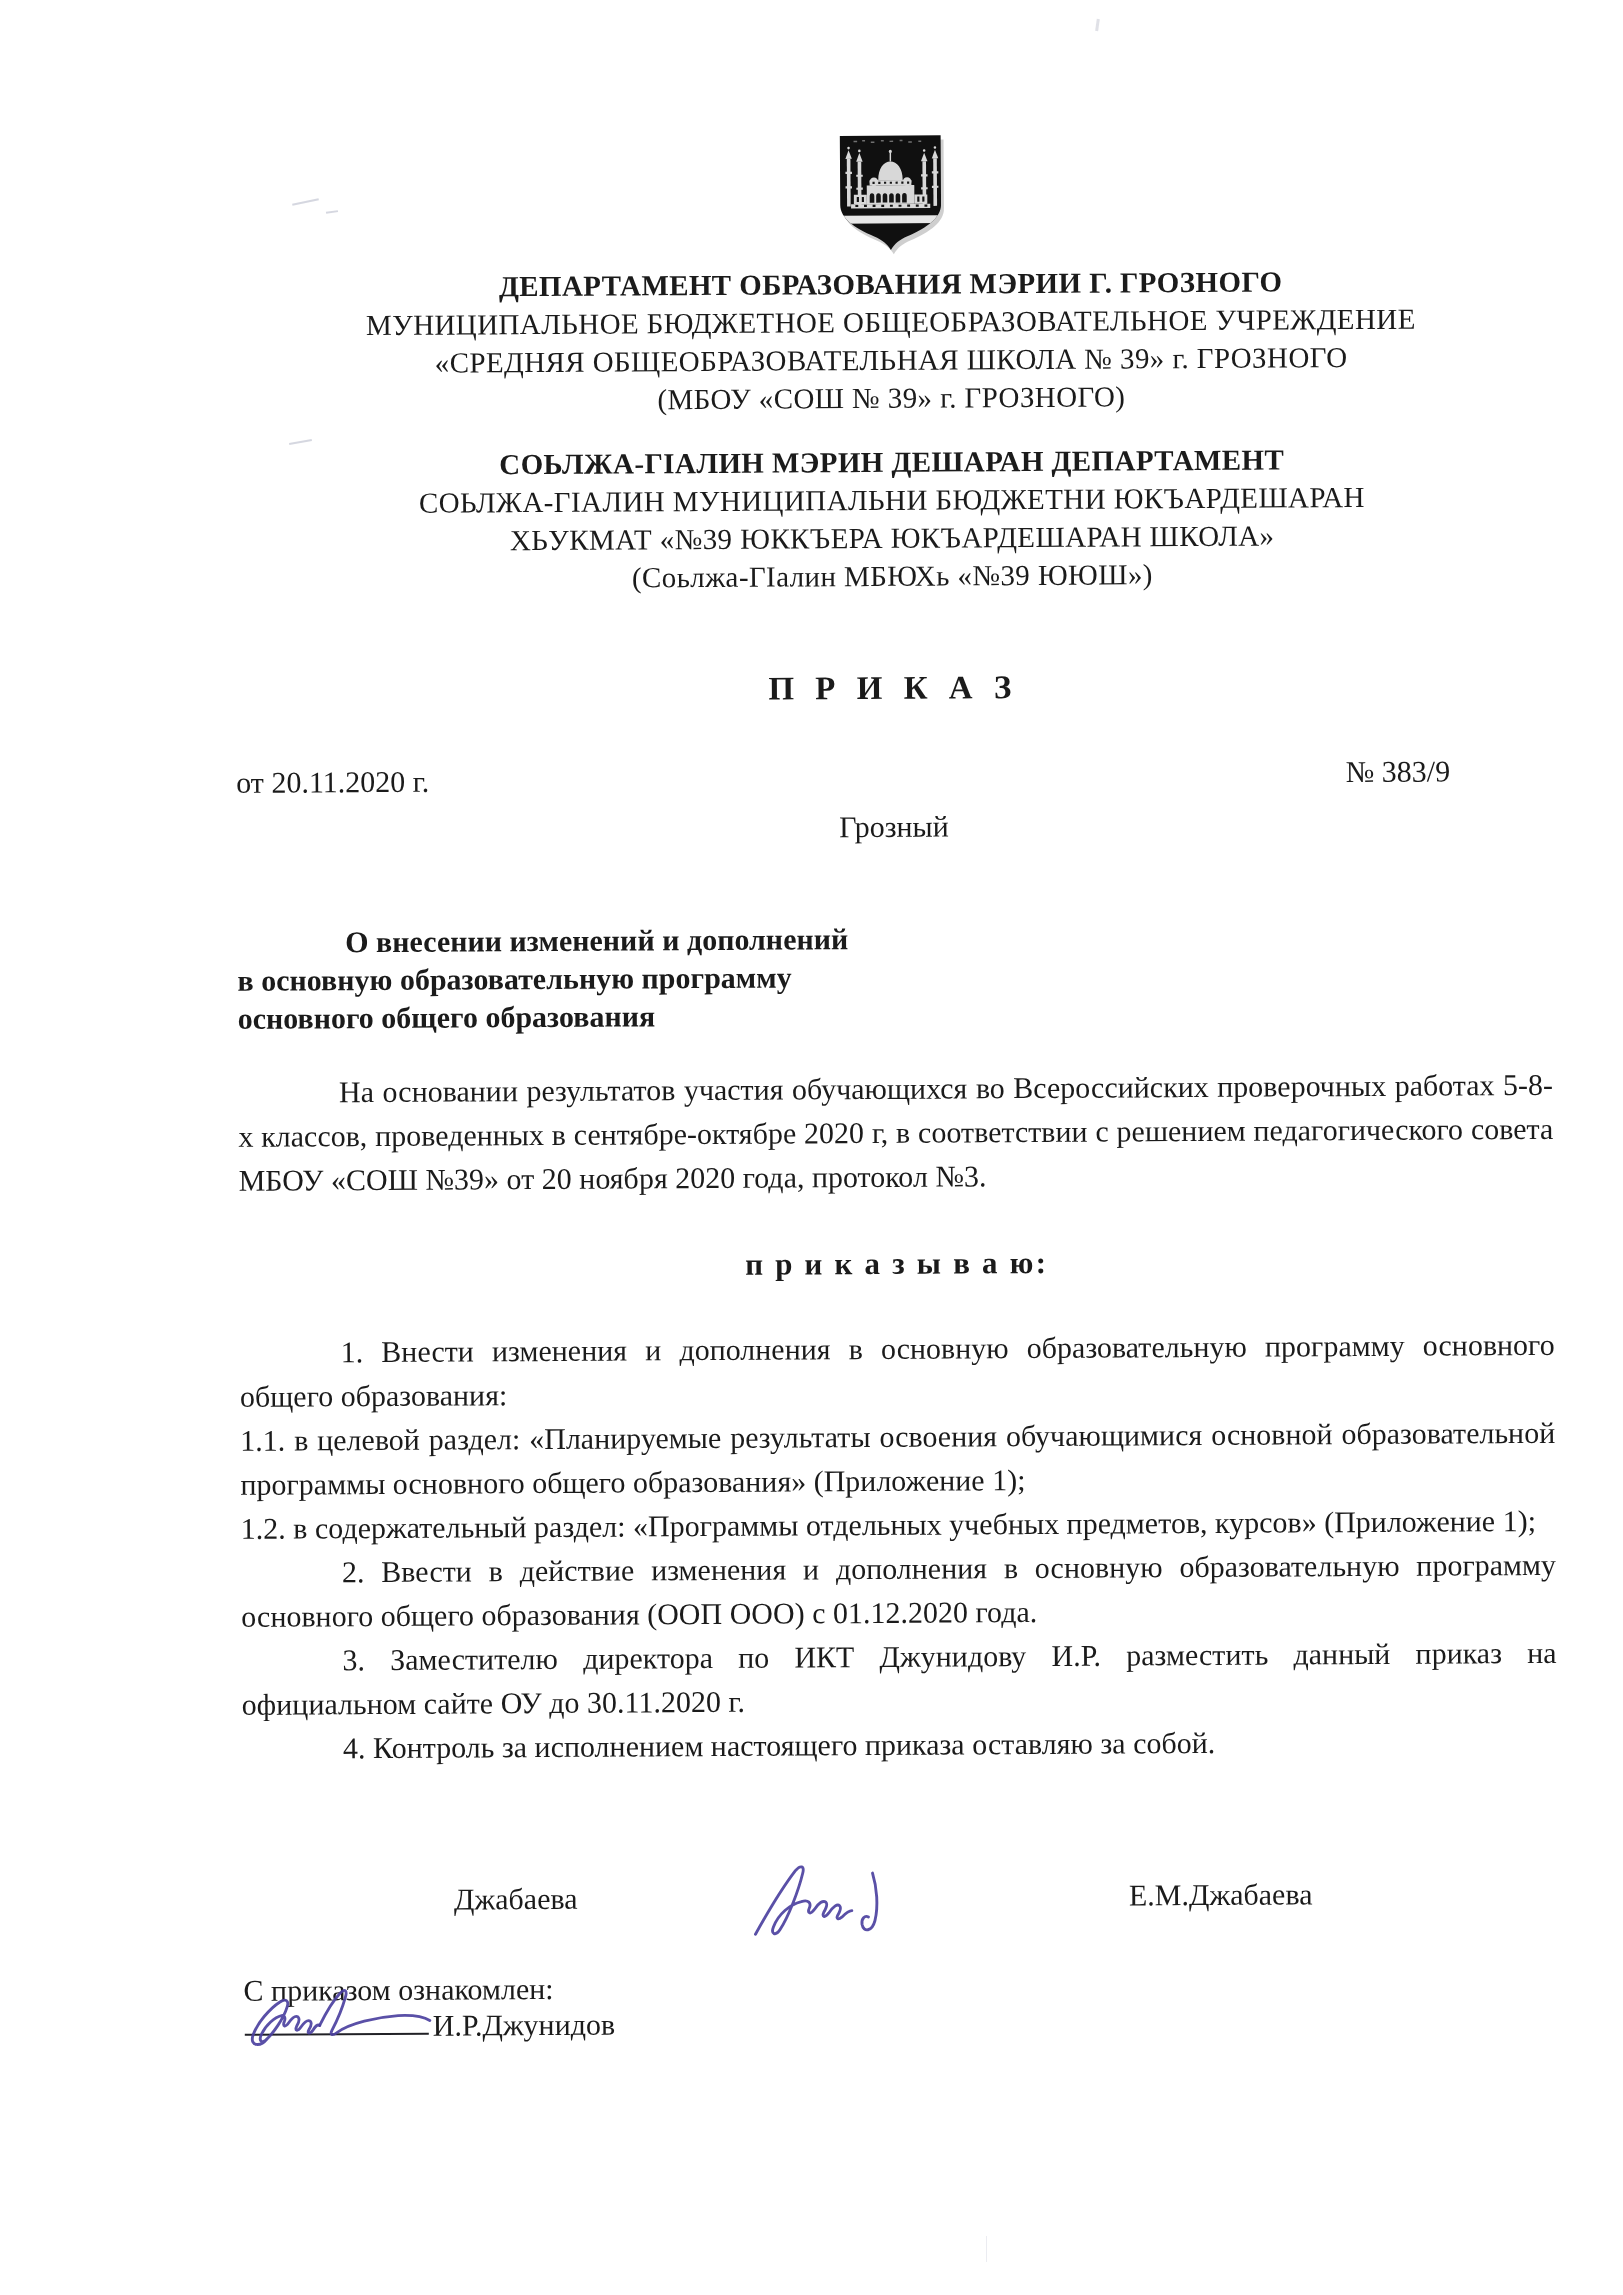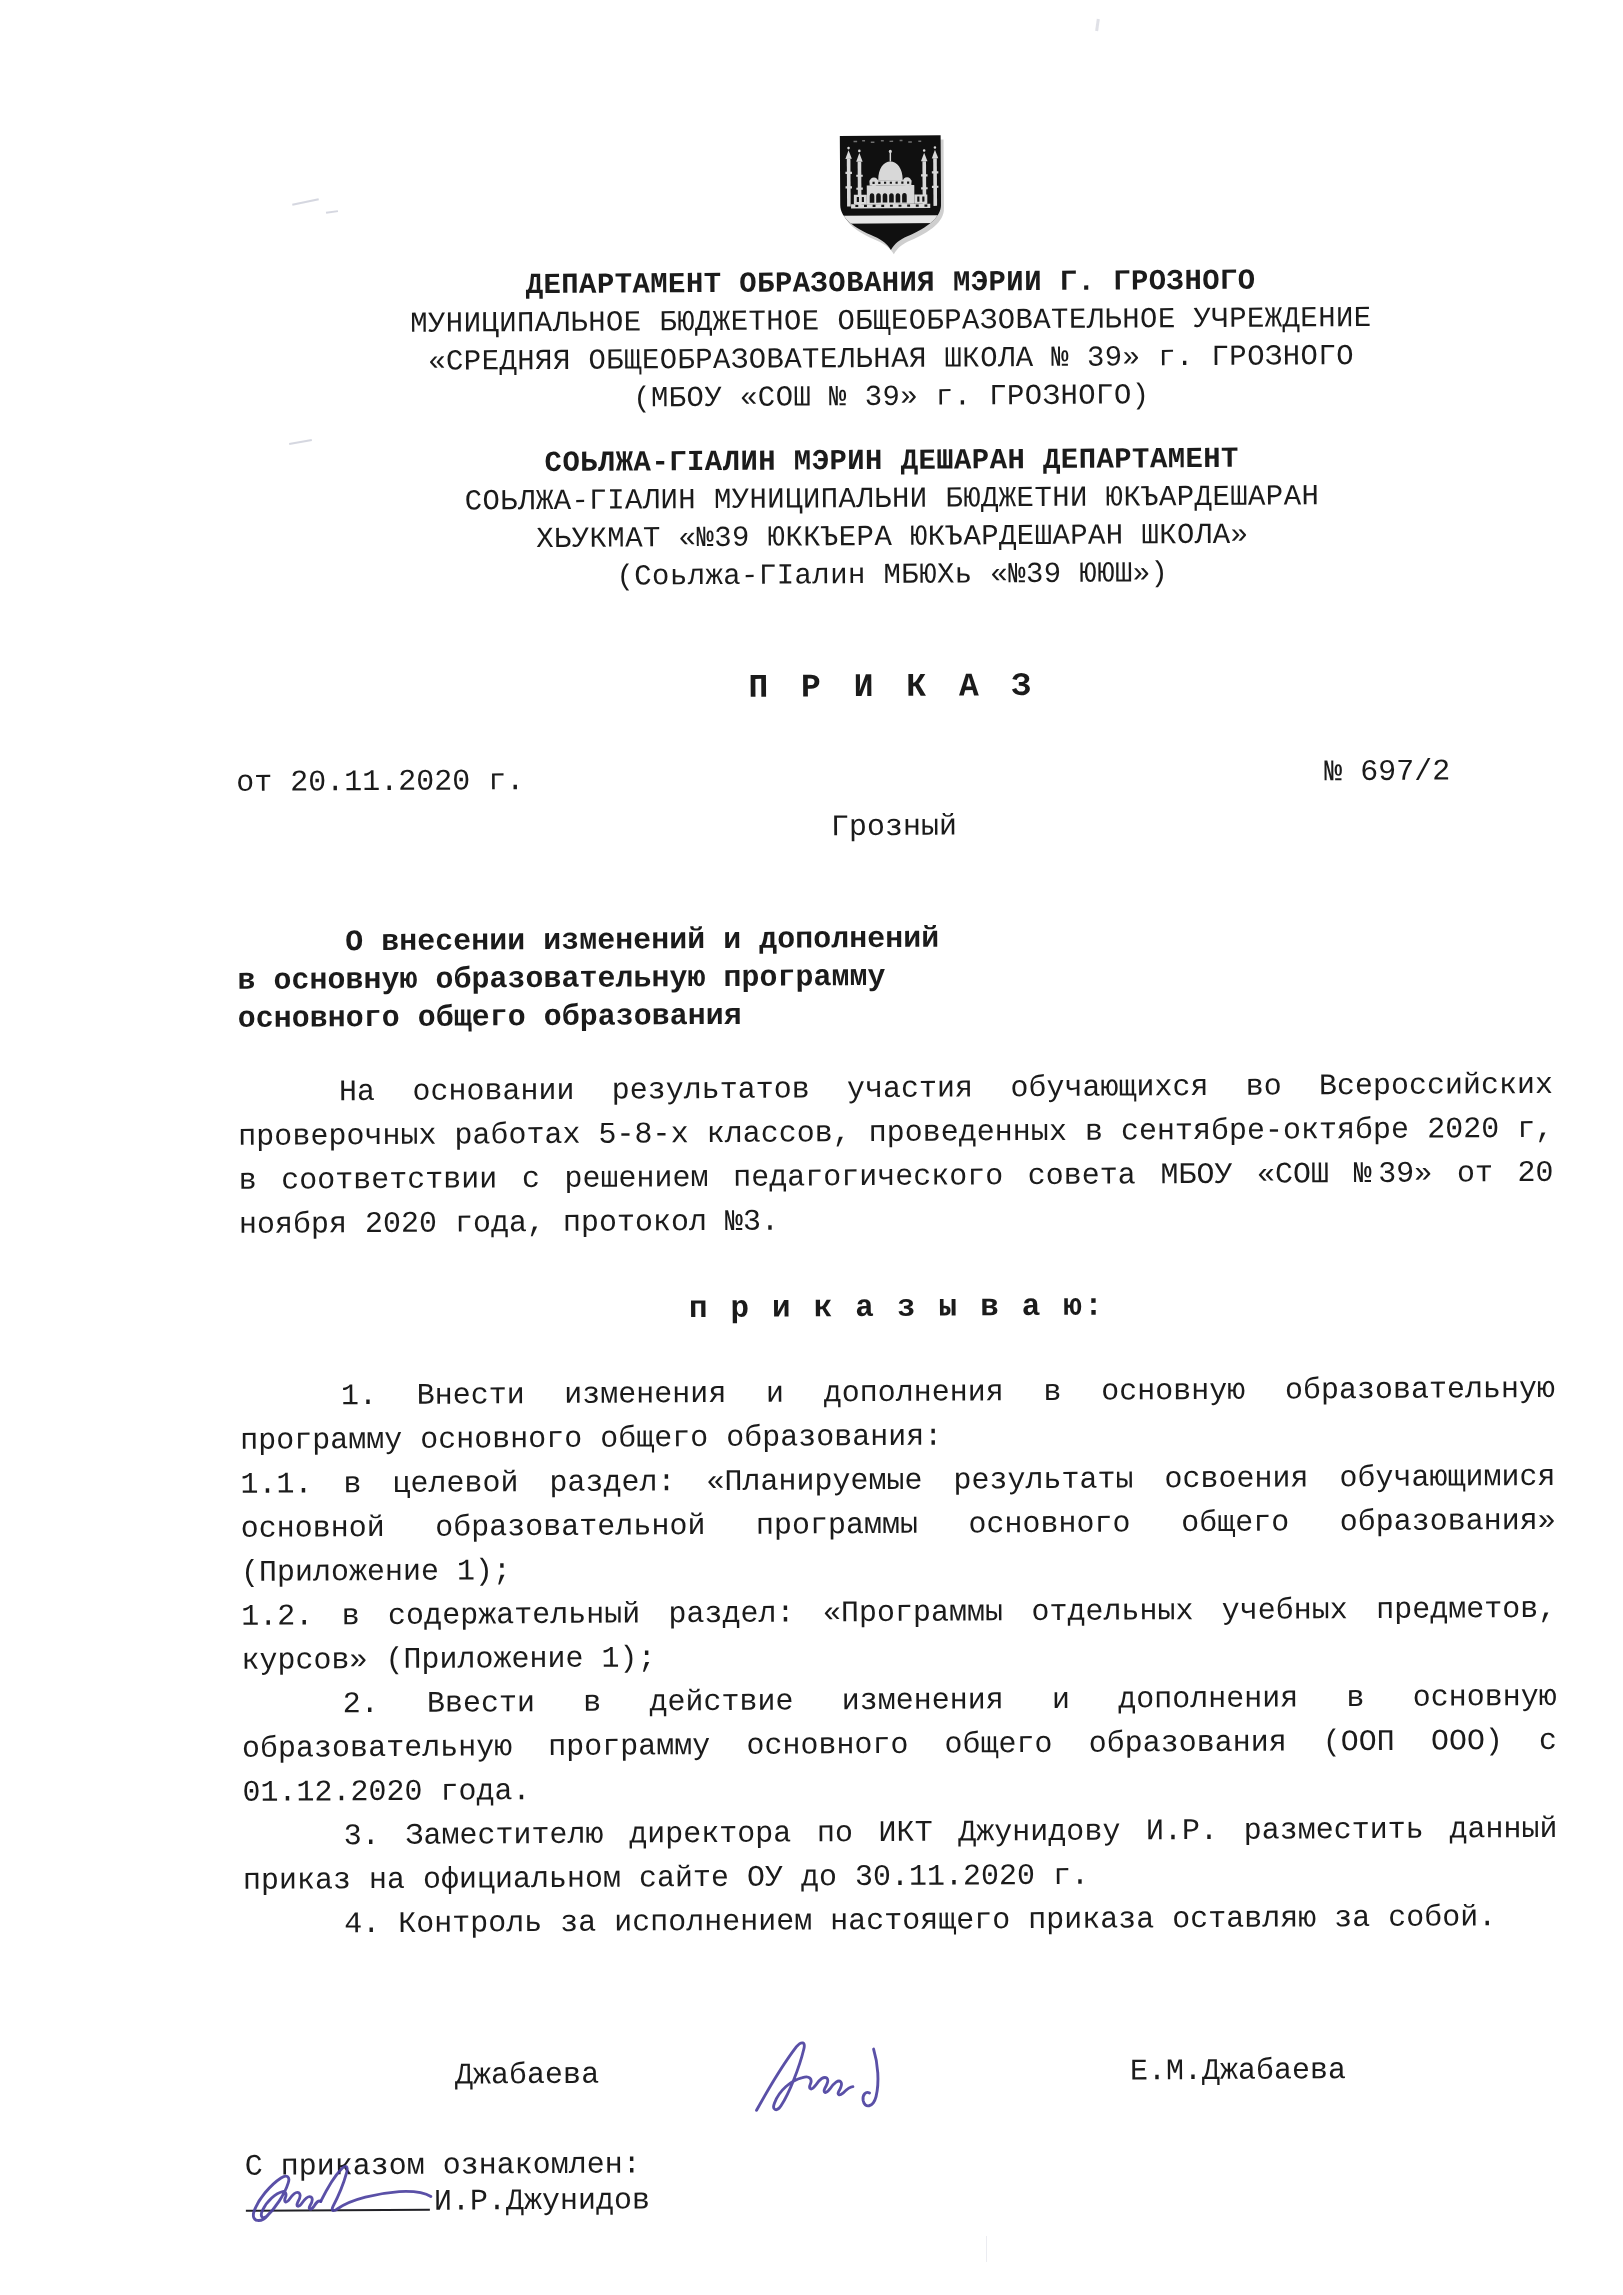--- a/index.html
+++ b/index.html
@@ -1,21 +1,21 @@
 <!DOCTYPE html>
 <html style="font-size:11.5px"><head>
 <meta charset="utf-8">
 <style>
   html,body{margin:0;padding:0;background:#ffffff;}
   .page{
     position:relative;
     width:1624px;height:2295px;
     background:#ffffff;
     overflow:hidden;
-    font-family:Liberation Mono, monospace;
+    font-family:Liberation Serif, serif;
     color:#1b1b1b;
   }
   .content{
     position:absolute;left:238px;top:0;width:1315px;
     transform:rotate(-0.35deg);
     transform-origin:794px 1082px;
   }
   .emblem-wrap{margin-top:133px;text-align:center;height:124px;}
   .hdr{font-size:29px;line-height:38px;text-align:center;letter-spacing:0.4px;}
   .hdr .b{font-weight:bold;}
@@ -165,21 +165,21 @@
       <div class="b">СОЬЛЖА-ГІАЛИН МЭРИН ДЕШАРАН ДЕПАРТАМЕНТ</div>
       <div>СОЬЛЖА-ГІАЛИН МУНИЦИПАЛЬНИ БЮДЖЕТНИ ЮКЪАРДЕШАРАН</div>
       <div>ХЬУКМАТ «№39 ЮККЪЕРА ЮКЪАРДЕШАРАН ШКОЛА»</div>
       <div>(Соьлжа-ГІалин МБЮХь «№39 ЮЮШ»)</div>
     </div>
 
     <div class="doc-title">П Р И К А З</div>
 
     <div class="date-row">
       <span class="date-left">от 20.11.2020 г.</span>
-      <span class="num-right">№ 697/2</span>
+      <span class="num-right">№ 383/9</span>
     </div>
     <div class="city">Грозный</div>
 
     <div class="subject">
       <div class="first">О внесении изменений и дополнений</div>
       <div>в основную образовательную программу</div>
       <div>основного общего образования</div>
     </div>
 
     <p class="intro">На основании результатов участия обучающихся во Всероссийских проверочных работах 5-8-х классов, проведенных в сентябре-октябре 2020 г, в соответствии с решением педагогического совета МБОУ «СОШ №39» от 20 ноября 2020 года, протокол №3.</p>

